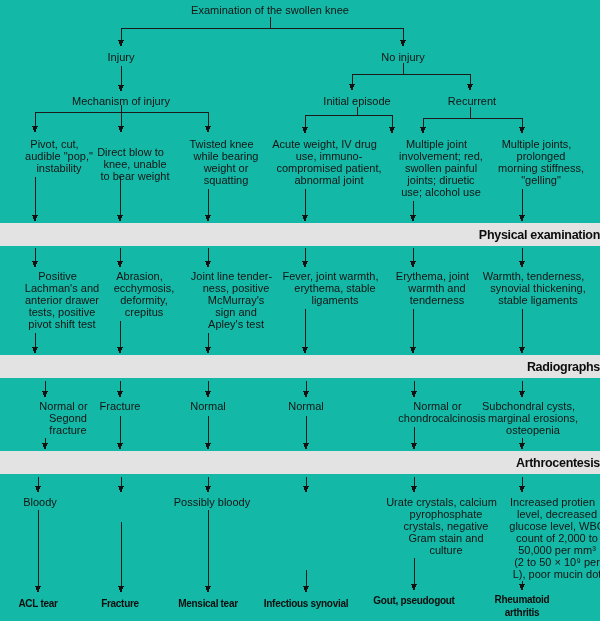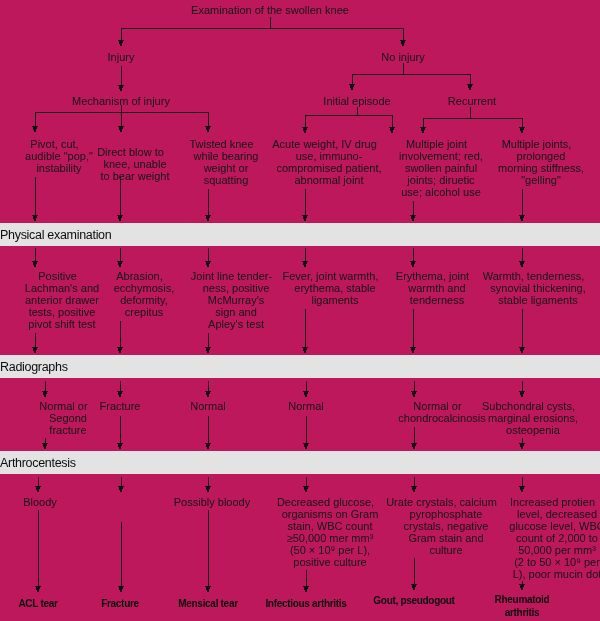--- a/index.html
+++ b/index.html
@@ -1,31 +1,31 @@
 <!DOCTYPE html>
 <html><head>
 <meta charset="utf-8">
 <style>
   html,body{margin:0;padding:0;background:#fff;}
   .stage{
-    position:relative;width:600px;height:621px;background:#be185d;
+    position:relative;width:600px;height:621px;background:#14b8a6;
     font-family:"Liberation Sans","DejaVu Sans",sans-serif;color:#111;
     overflow:hidden;
   }
   .wires{position:absolute;left:0;top:0;width:600px;height:621px;}
   .node{
     position:absolute;font-size:11px;line-height:12px;white-space:pre;
     color:#141414;
   }
   .hang{padding-left:9px;text-indent:-9px;text-align:center;}
   .ctr{text-align:center;}
   .band{
     position:absolute;left:0;width:600px;height:23px;background:#e3e3e3;
-    display:flex;align-items:center;justify-content:flex-start;
-    font-weight:normal;font-size:12.5px;letter-spacing:-0.3px;color:#0d0d0d;
+    display:flex;align-items:center;justify-content:flex-end;
+    font-weight:bold;font-size:12.5px;letter-spacing:-0.3px;color:#0d0d0d;
   }
   .dx{
     position:absolute;font-weight:bold;font-size:10px;letter-spacing:-0.3px;
     text-align:center;white-space:pre-line;line-height:13px;color:#0d0d0d;
   }
 </style>
 </head>
 <body>
 
 <div class="stage">
@@ -187,40 +187,34 @@
   <div class="node hang" style="left:472px;top:400px;width:104px">Subchondral cysts,
 marginal erosions,
 osteopenia</div>
 
   <div class="band" style="top:451px">
     <span>Arthrocentesis</span>
   </div>
 
   <div class="node ctr" style="left:8px;top:496px;width:64px">Bloody</div>
   <div class="node ctr" style="left:168px;top:496px;width:88px">Possibly bloody</div>
-  <div class="node hang" style="left:262px;top:496px;width:118px">Decreased glucose,
-organisms on Gram
-stain, WBC count
-≥50,000 mer mm³
-(50 × 10⁹ per L),
-positive culture</div>
   <div class="node hang" style="left:377px;top:496px;width:120px">Urate crystals, calcium
 pyrophosphate
 crystals, negative
 Gram stain and
 culture</div>
   <div class="node hang" style="left:497px;top:496px;width:102px">Increased protien
 level, decreased
 glucose level, WBC
 count of 2,000 to
 50,000 per mm³
 (2 to 50 × 10⁹ per
 L), poor mucin dot</div>
 
   <div class="dx" style="left:3px;top:597px;width:70px">ACL tear</div>
   <div class="dx" style="left:85px;top:597px;width:70px">Fracture</div>
   <div class="dx" style="left:160px;top:597px;width:96px">Mensical tear</div>
-  <div class="dx" style="left:253px;top:597px;width:106px">Infectious arthritis</div>
+  <div class="dx" style="left:253px;top:597px;width:106px">Infectious synovial</div>
   <div class="dx" style="left:361px;top:594px;width:106px">Gout, pseudogout</div>
   <div class="dx" style="left:480px;top:593px;width:84px">Rheumatoid
 arthritis</div>
 
 </div>
 
 </body></html>

